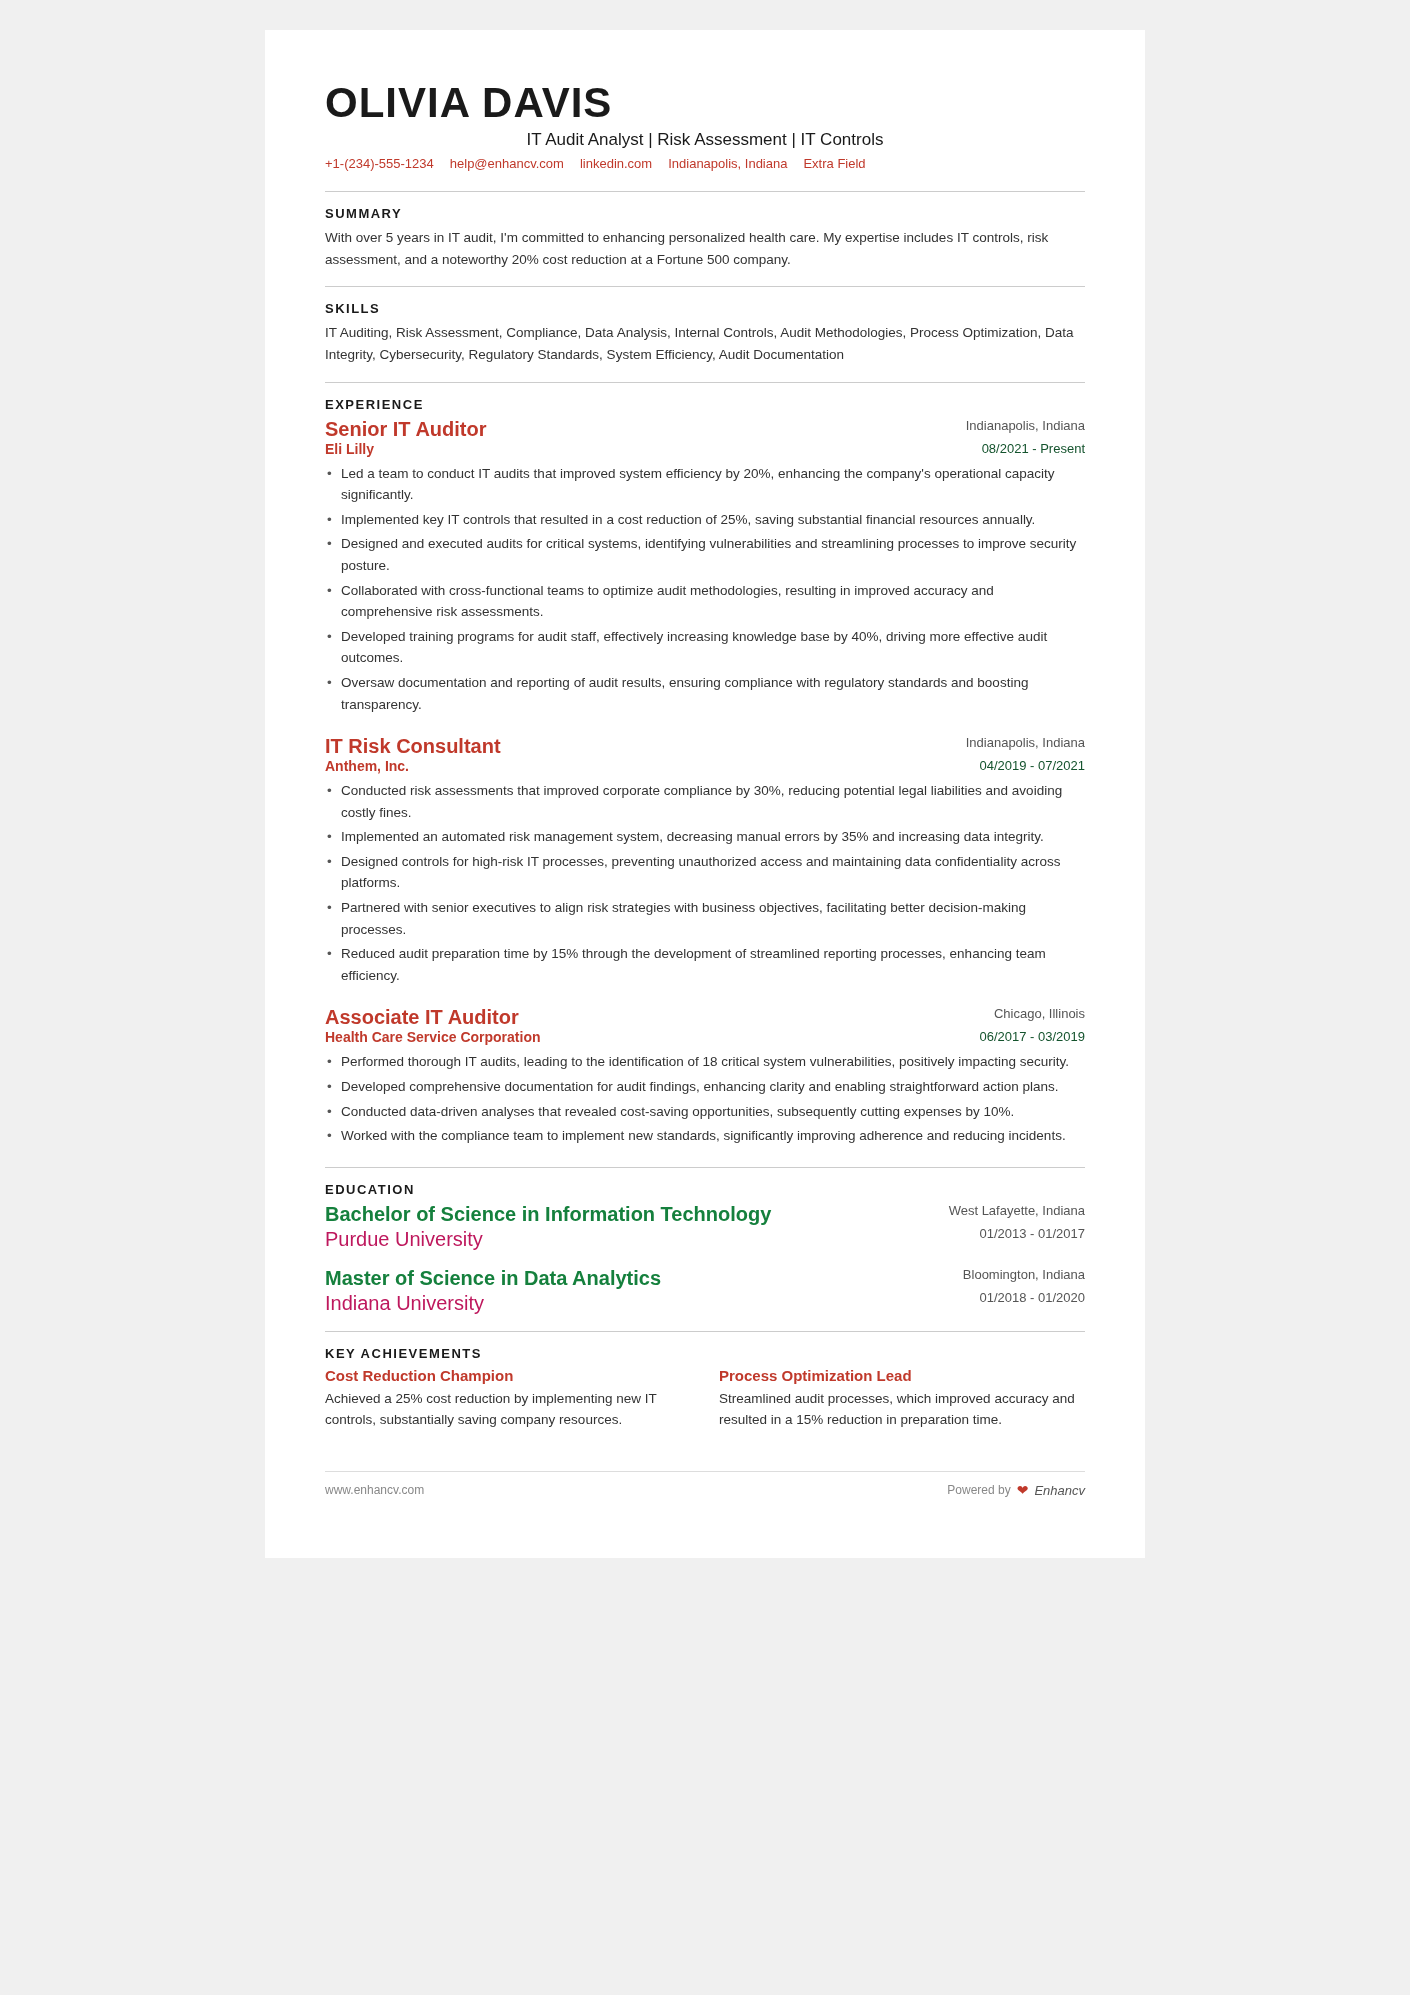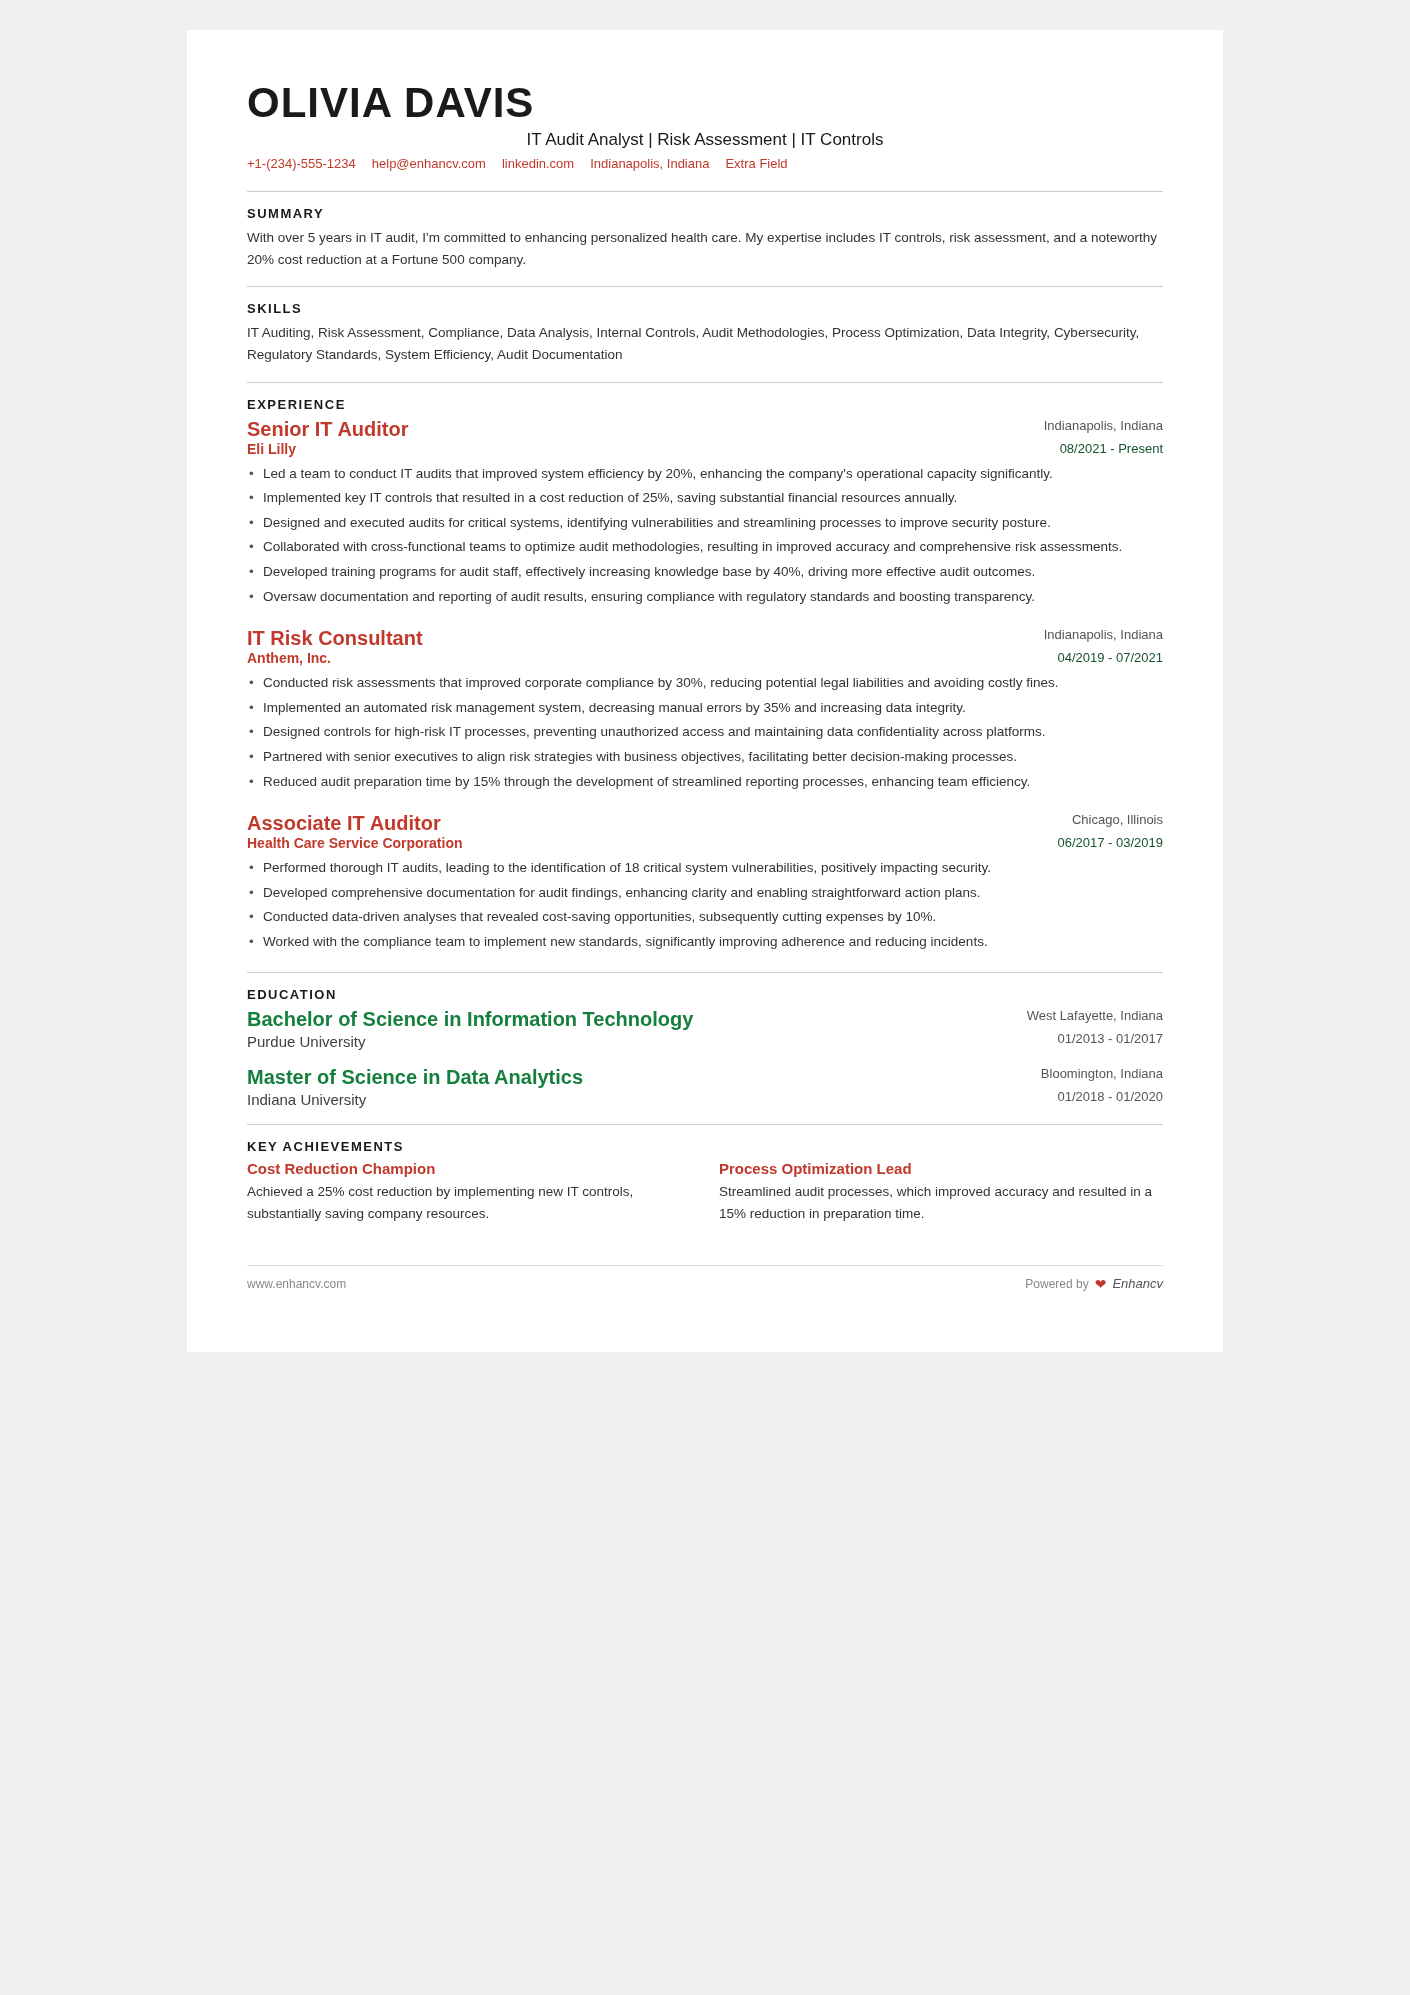--- a/index.html
+++ b/index.html
@@ -5,21 +5,21 @@
     * { margin: 0; padding: 0; box-sizing: border-box; }
     body {
       font-family: Arial, Helvetica, sans-serif;
       background: #f0f0f0;
       display: flex;
       justify-content: center;
       padding: 30px 0;
     }
     .page {
       background: #ffffff;
-      width: 1036px;
+      width: 880px;
       min-height: 1270px;
       padding: 50px 60px 60px 60px;
       position: relative;
     }
     .name {
       font-size: 42px;
       font-weight: 900;
       color: #1a1a1a;
       letter-spacing: 1px;
       line-height: 1.1;
@@ -115,22 +115,22 @@
       display: flex;
       justify-content: space-between;
       align-items: flex-start;
     }
     .edu-degree {
       font-size: 20px;
       font-weight: 700;
       color: #15803d;
     }
     .edu-school {
-      font-size: 15px;
-      color: #404040;
+      font-size: 20px;
+      color: #be185d;
       margin-top: 2px;
     }
     .edu-location {
       font-size: 13px;
       color: #555;
       text-align: right;
     }
     .edu-date {
       font-size: 13px;
       color: #555;

